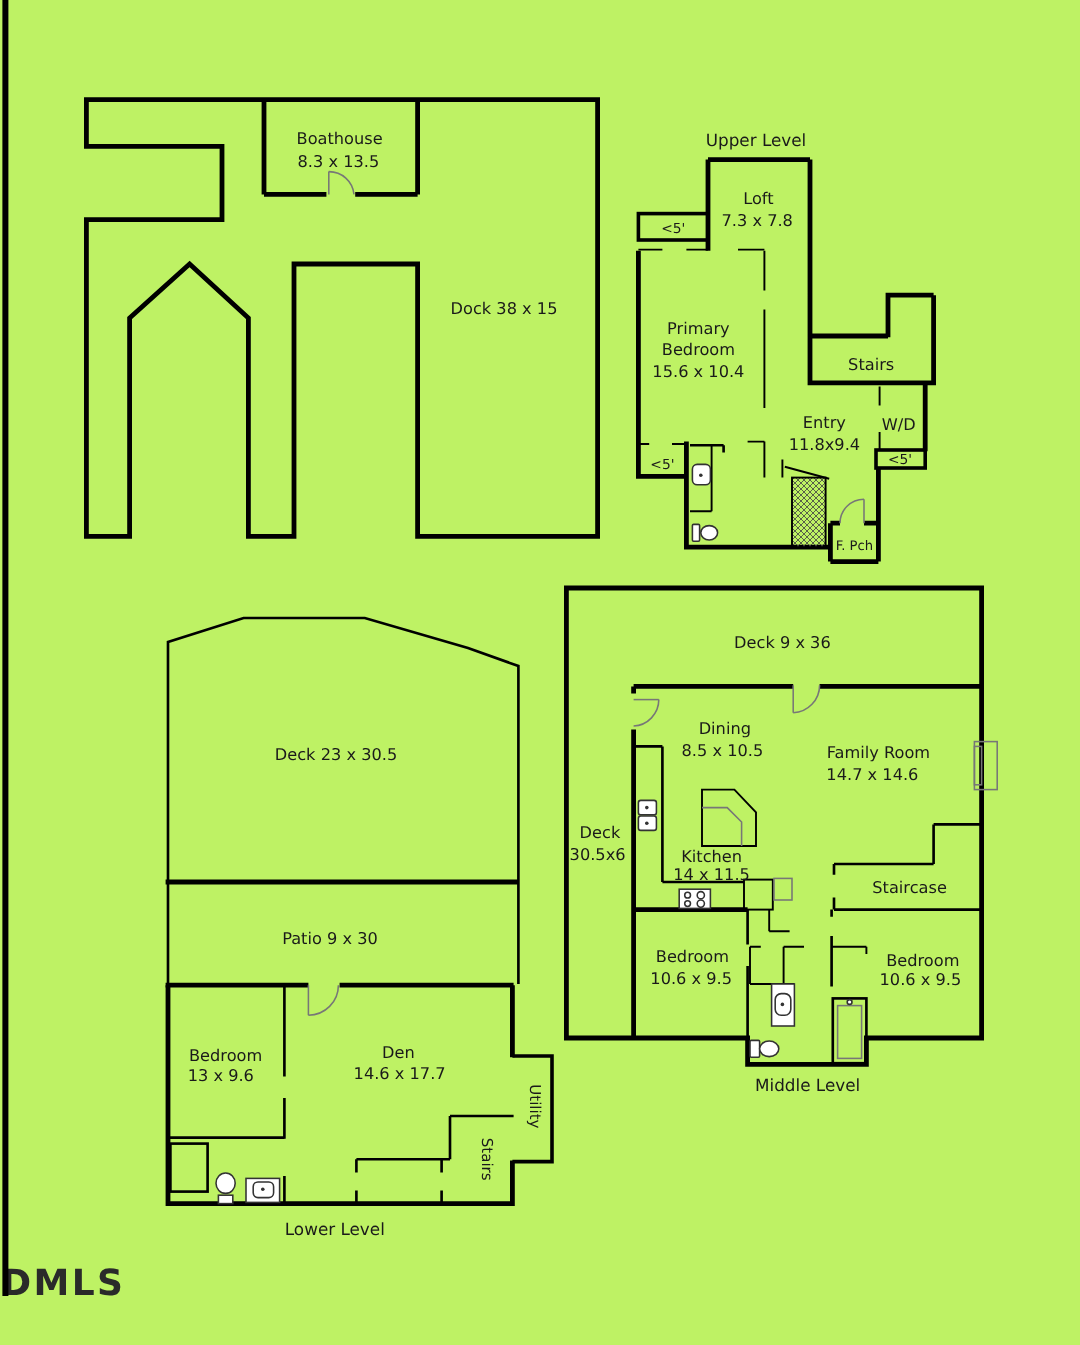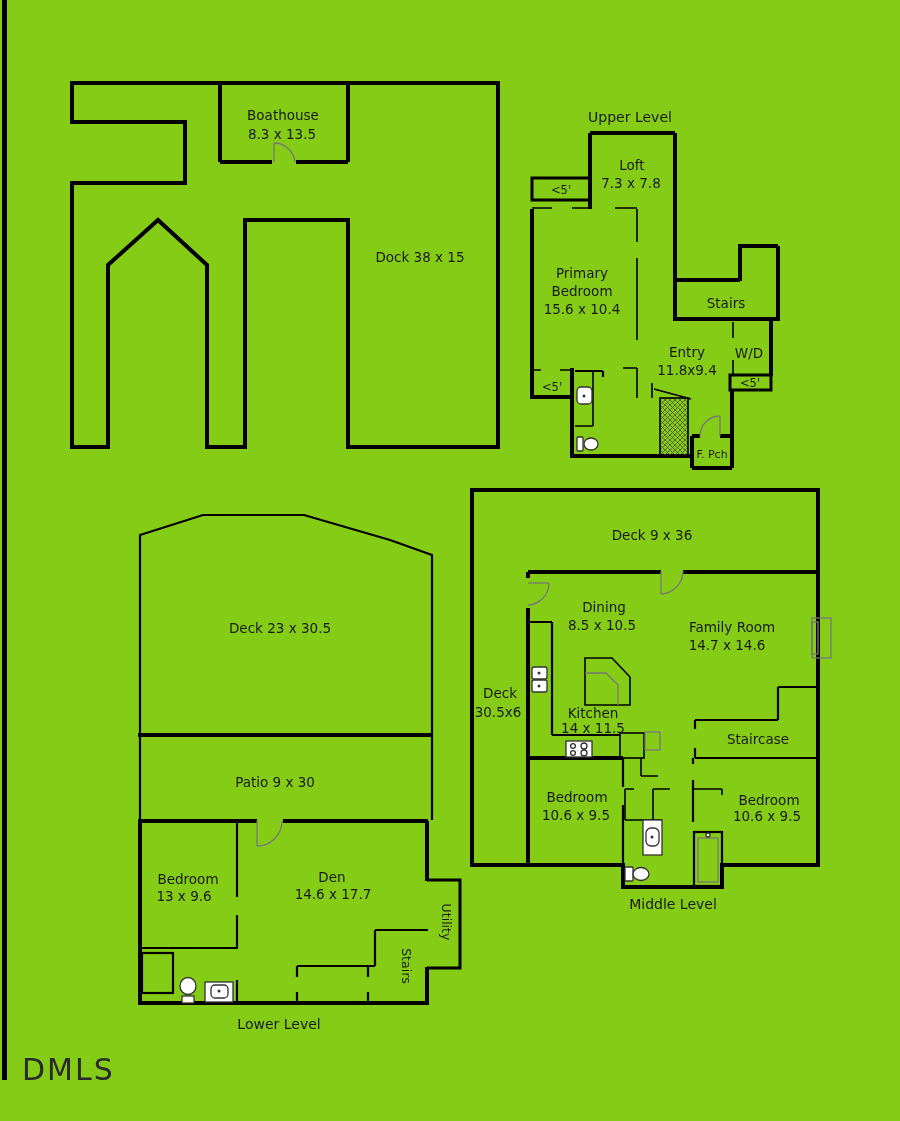--- a/index.html
+++ b/index.html
@@ -1,38 +1,38 @@
 <!DOCTYPE html>
 <html><head>
 <meta charset="utf-8">
 <style>
   html,body{margin:0;padding:0;background:#fff;}
   #stage{
-    position:relative;width:900px;height:1121px;background:#84cc16;overflow:hidden;
+    position:relative;width:900px;height:1121px;background:#bef264;overflow:hidden;
     font-family:"DejaVu Sans","Liberation Sans",sans-serif;
   }
   svg{position:absolute;top:0;left:0;}
   svg text{
     fill:#1a1a1a;font-family:"DejaVu Sans","Liberation Sans",sans-serif;
     font-size:13.5px;text-anchor:middle;
   }
   svg text.small{font-size:11.5px;}
   svg text.tiny{font-size:11px;}
   svg text.title{font-size:14px;}
   svg text.rot{font-size:12.5px;}
   .wall{stroke:#000;stroke-width:4;fill:none;stroke-linecap:butt;stroke-linejoin:miter;}
   .wall3{stroke:#000;stroke-width:3;fill:none;}
   .med{stroke:#000;stroke-width:2.2;fill:none;}
   .thin{stroke:#000;stroke-width:1.6;fill:none;}
   .fix{stroke:#333;stroke-width:1.3;fill:#fff;}
   .door{stroke:#777;stroke-width:1.3;fill:none;}
   .hatchrect{stroke:#000;stroke-width:1.6;}
   #watermark{
-    position:absolute;left:1px;top:1052px;font-size:30px;font-weight:400;
-    letter-spacing:2px;color:#2a2a2a;font-family:"DejaVu Sans","Liberation Sans",sans-serif;margin-left:21px;
+    position:absolute;left:1px;top:1052px;font-size:30px;font-weight:700;
+    letter-spacing:2px;color:#2a2a2a;font-family:"DejaVu Sans","Liberation Sans",sans-serif;
   }
   #leftbar{position:absolute;left:2px;top:0;width:5px;height:1080px;background:#000;}
 </style>
 </head>
 <body>
 
 <div id="stage">
 
 <svg width="900" height="1121" viewBox="0 0 900 1121">
   <defs>

